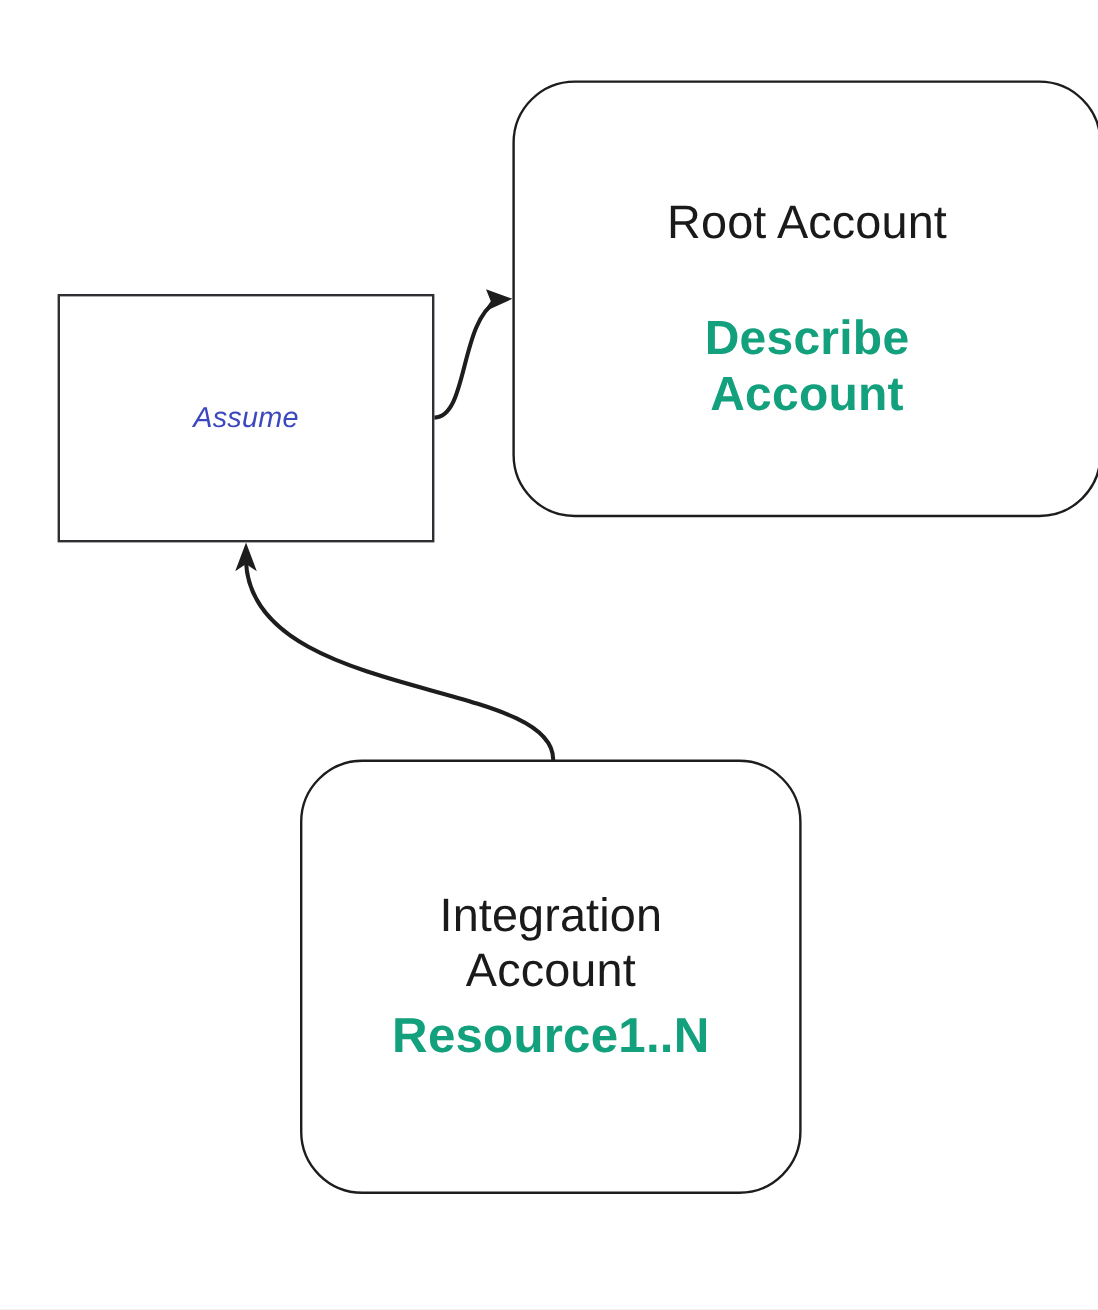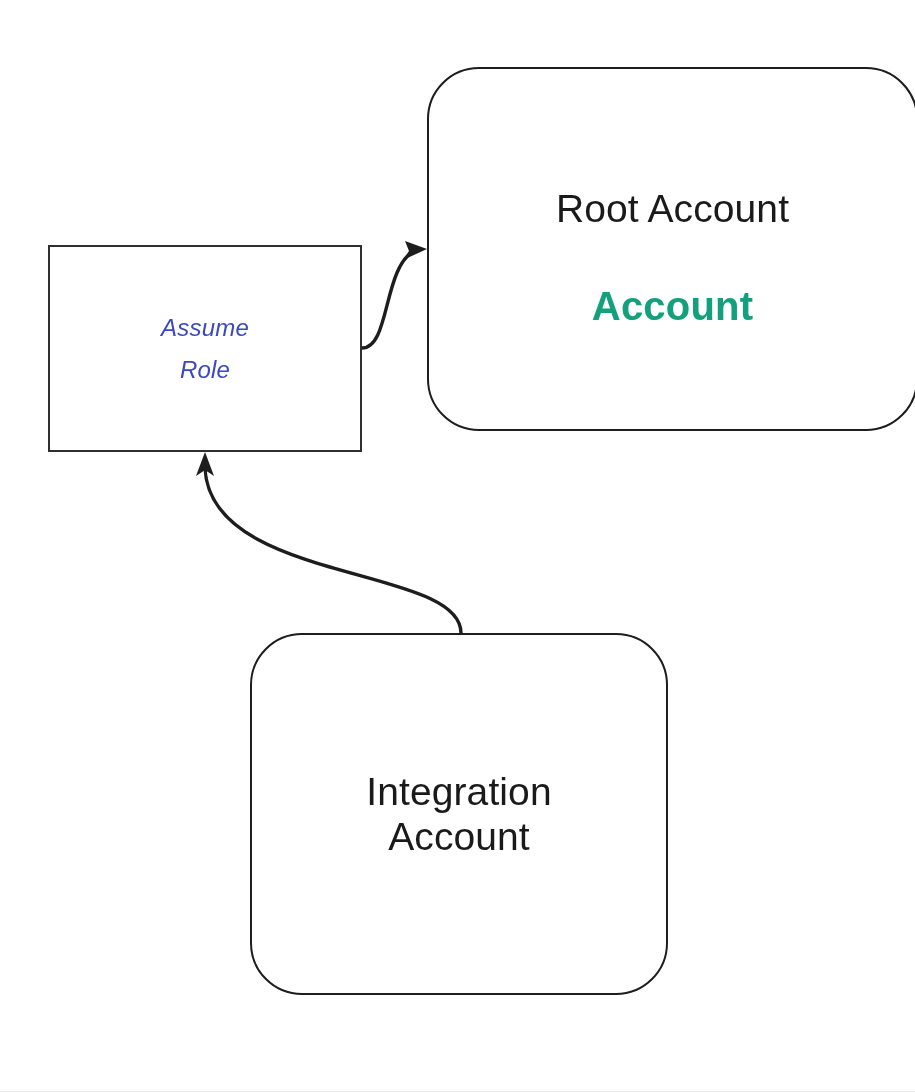--- a/index.html
+++ b/index.html
@@ -133,32 +133,33 @@
 
     <g>
       <path class="edge-path" d="M 461,633 C 461,565 210,584 205,468"></path>
       <polygon class="edge-head" points="205,452 196,476 205,470 214,476"></polygon>
     </g>
   </svg>
 
   <div class="node" id="node-root">
     <div class="title">Root Account</div>
     <div class="accent" style="color: rgb(19, 160, 124);">
+      <div>Describe</div>
       <div>Account</div>
     </div>
   </div>
 
   <div class="node" id="node-role">
     <div class="role-text" style="color: rgb(60, 72, 189);">
       <div>Assume</div>
-      <div>Role</div>
     </div>
   </div>
 
   <div class="node" id="node-integration">
     <div class="title">
       <div>Integration</div>
       <div>Account</div>
     </div>
+    <div class="accent" style="color: rgb(19, 160, 124);">Resource1..N</div>
   </div>
 
   <div id="bottom-rule"></div>
 </div>
 
 </body></html>

